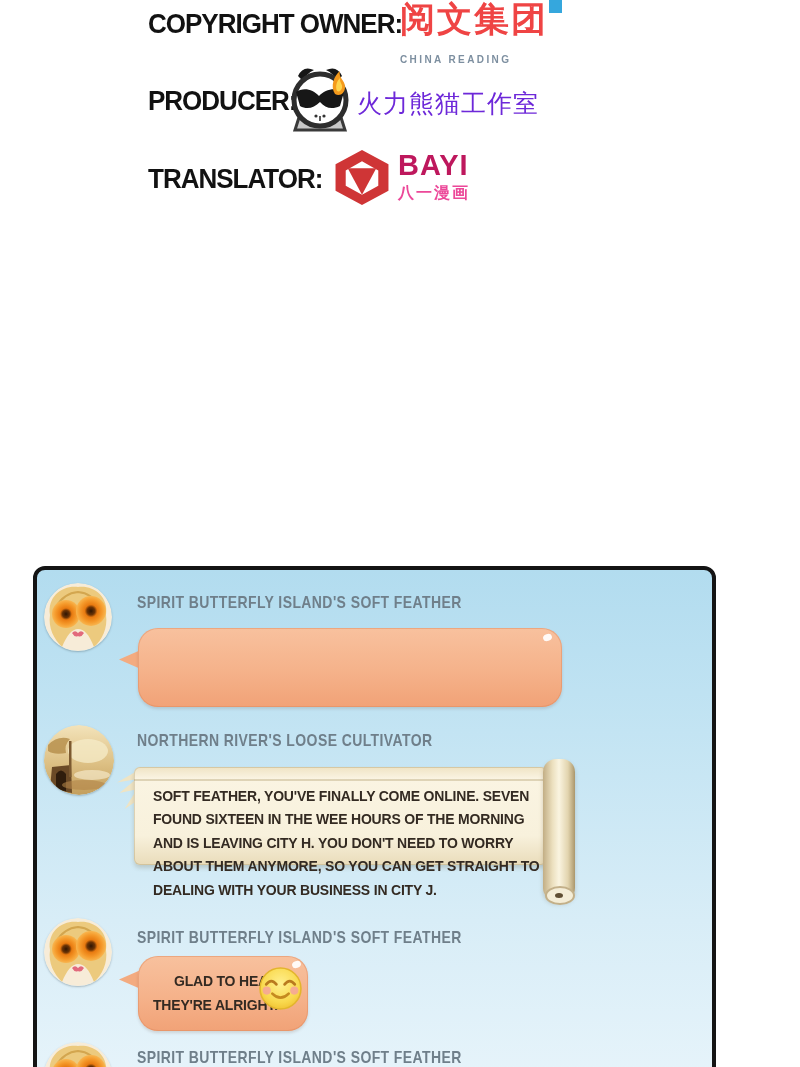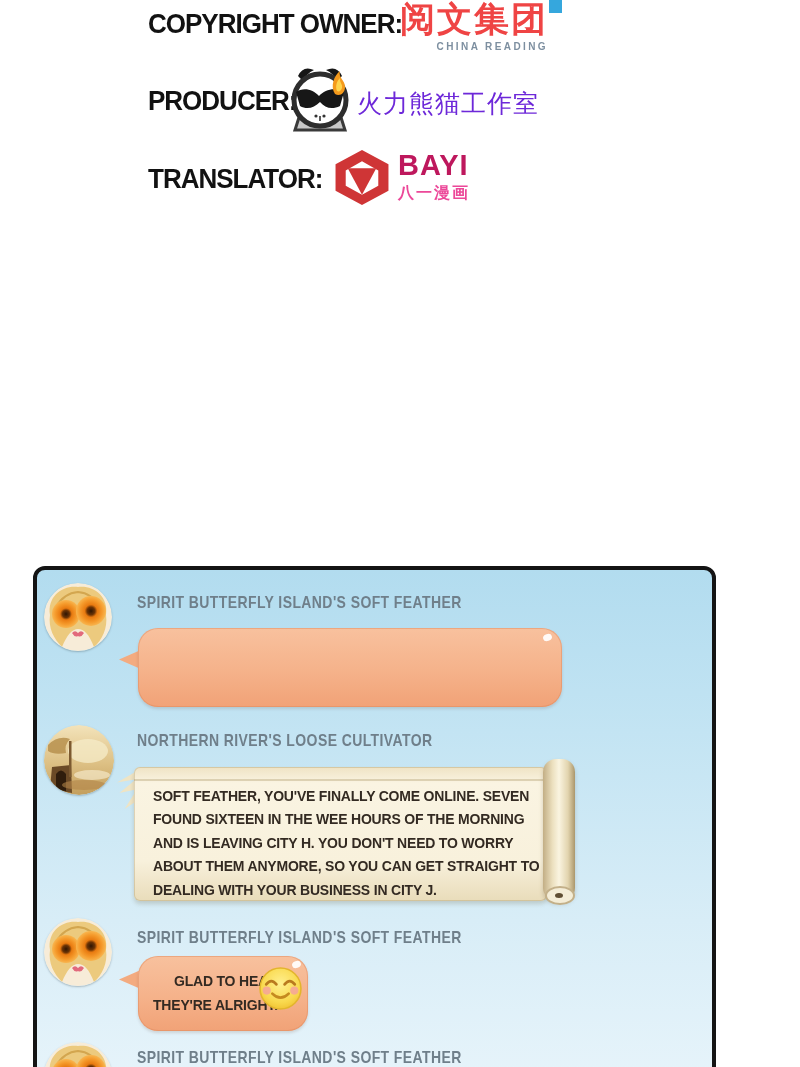--- a/index.html
+++ b/index.html
@@ -111,21 +111,21 @@
       <stop offset="70%" stop-color="#f9d94e"></stop>
       <stop offset="100%" stop-color="#f0c231"></stop>
     </radialGradient>
   </defs>
 </svg>
 
 <div class="abs credit-label" style="left:148px;top:7px;">COPYRIGHT OWNER:</div>
 
 <div class="abs" style="left:400px;top:1px;">
   <div class="cr-cn">阅文集团</div>
-  <div class="cr-en" style="margin-top:5px;text-align:right;">CHINA READING</div>
+  <div class="cr-en" style="margin-top:18px;">CHINA READING</div>
 </div>
 <div class="abs cr-square" style="left:549px;top:0;"></div>
 
 <div class="abs credit-label" style="left:148px;top:84px;">PRODUCER:</div>
 
 <svg class="abs" style="left:283px;top:63px;" width="74" height="72" viewBox="0 0 74 72">
   <path d="M12,67 L62,67 L55,45 L19,45 Z" fill="#c9c9c9" stroke="#3a3a3a" stroke-width="3"></path>
   <path d="M15,13 Q20,2 31,7 Q23,10 21,19 Z" fill="#161616"></path>
   <path d="M59,13 Q54,2 43,7 Q51,10 53,19 Z" fill="#161616"></path>
   <circle cx="37" cy="37" r="26" fill="#ffffff" stroke="#2d2d2d" stroke-width="5"></circle>
@@ -176,21 +176,21 @@
     <path d="M4,20 Q14,10 26,14 Q20,20 22,28 Q10,30 4,26 Z" fill="#b7904e" opacity=".85"></path>
     <path d="M8,42 L27,40 L28,68 L6,64 Z" fill="#6b4a26"></path>
     <path d="M12,49 Q17,42 22,49 L22,66 L12,65 Z" fill="#2f1d0c"></path>
     <rect x="25" y="16" width="2.5" height="36" fill="#7c5a30"></rect>
     <ellipse cx="48" cy="50" rx="18" ry="5" fill="#fdf6df" opacity=".55"></ellipse>
     <ellipse cx="40" cy="60" rx="22" ry="5" fill="#b3854a" opacity=".6"></ellipse>
   </svg>
 </div>
 <div class="abs sender" style="left:137px;top:731px;">NORTHERN RIVER'S LOOSE CULTIVATOR</div>
 <div class="abs scroll-jag" style="left:117px;top:771px;"></div>
-<div class="abs scroll-body" style="left:134px;top:767px;width:413px;height:134px;">
+<div class="abs scroll-body" style="left:134px;top:767px;width:413px;height:98px;">
   <div style="position:absolute;left:0;top:12px;width:100%;height:2px;background:rgba(170,150,100,.35);"></div>
   <div class="msg-text" style="position:absolute;left:19px;top:17px;">
     <div class="line">SOFT FEATHER, YOU'VE FINALLY COME ONLINE. SEVEN</div>
     <div class="line">FOUND SIXTEEN IN THE WEE HOURS OF THE MORNING</div>
     <div class="line">AND IS LEAVING CITY H. YOU DON'T NEED TO WORRY</div>
     <div class="line">ABOUT THEM ANYMORE, SO YOU CAN GET STRAIGHT TO</div>
     <div class="line">DEALING WITH YOUR BUSINESS IN CITY J.</div>
   </div>
 </div>
 <div class="abs scroll-roll" style="left:543px;top:759px;"></div>

